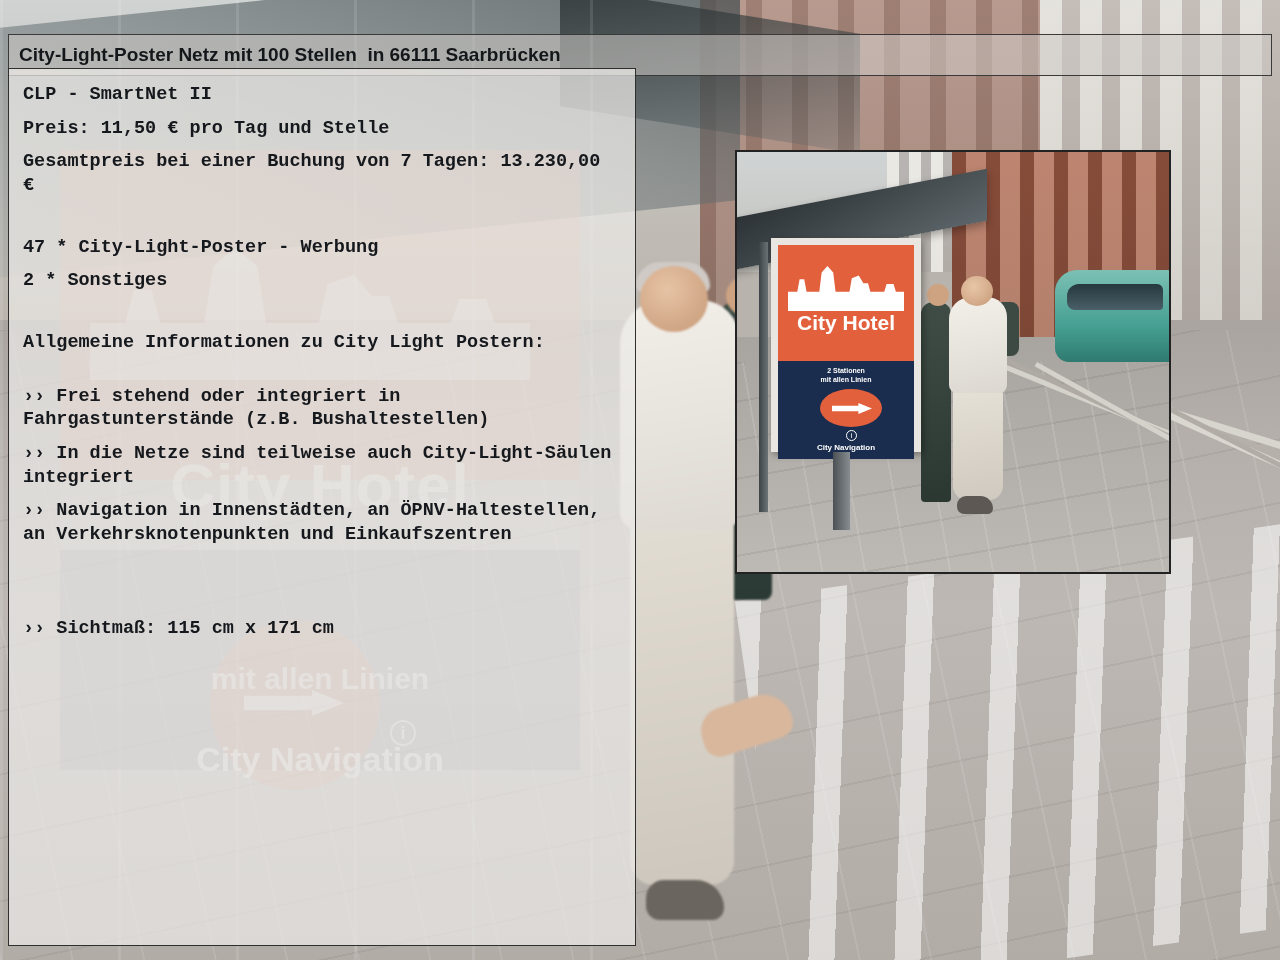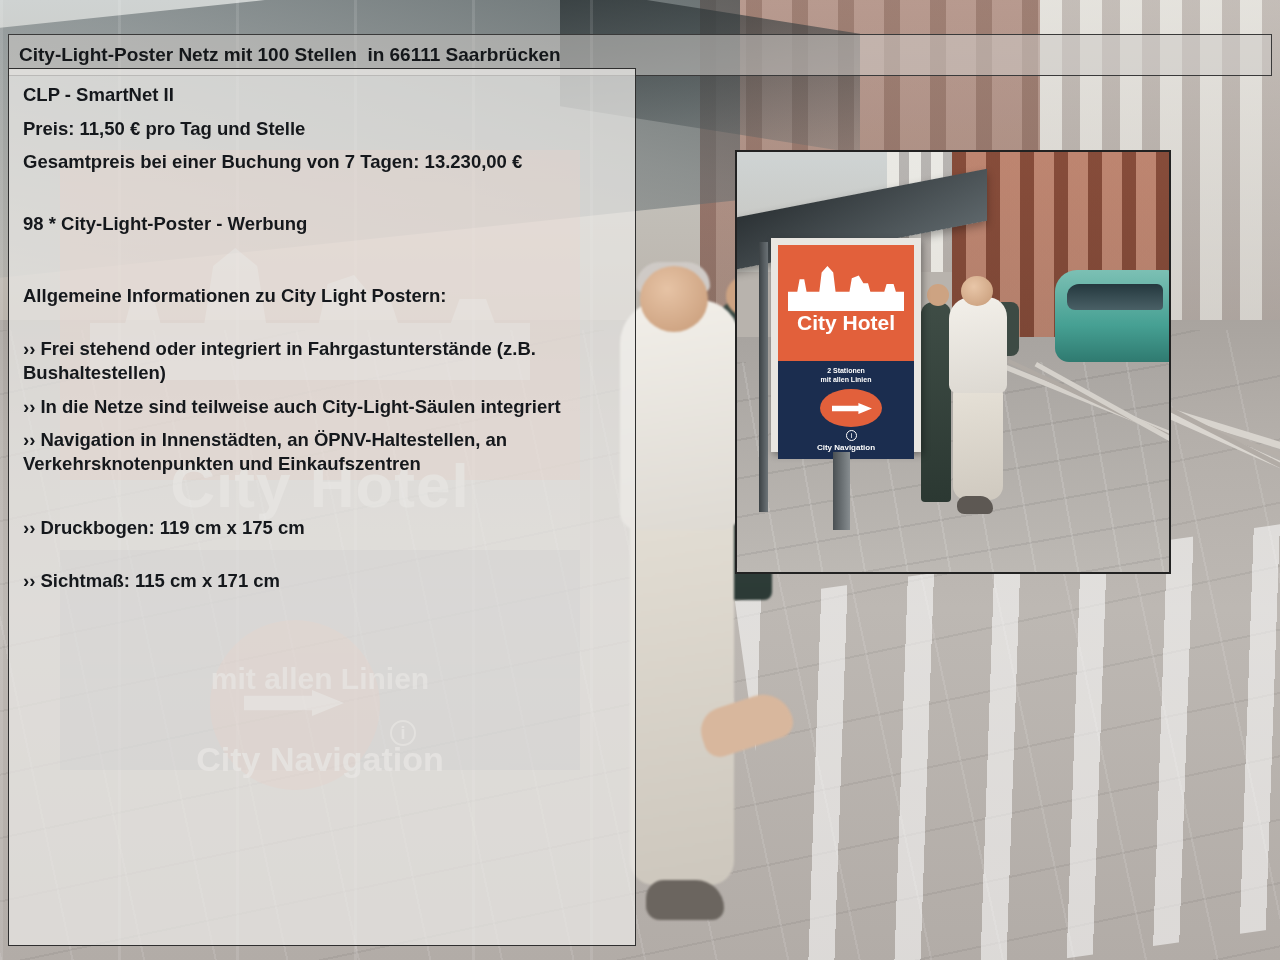--- a/index.html
+++ b/index.html
@@ -237,20 +237,21 @@
     background: rgba(235,234,232,.72);
     border: 1px solid #2f2f2f;
     padding: 14px 16px 0 14px;
   }
   .panel p, .panel .line {
     margin: 0;
     font-size: 18.5px;
     font-weight: bold;
     color: #15181c;
     line-height: 1.28;
+    font-family: Liberation Mono, monospace;
   }
   .panel .gap-s { height: 10px; }
   .panel .gap-l { height: 30px; }
   .panel .gap-xl { height: 38px; }
   .bullet { margin-bottom: 0; }
   .contact {
     font-size: 18.5px; font-weight: bold; color: #15181c; line-height: 1.33;
   }
 
   
@@ -455,37 +456,37 @@
 
   <div class="panel">
     <p class="line">CLP - SmartNet II</p>
     <div class="gap-s"></div>
     <p class="line">Preis: 11,50 € pro Tag und Stelle</p>
     <div class="gap-s"></div>
     <p class="line">Gesamtpreis bei einer Buchung von 7 Tagen: 13.230,00 €</p>
 
     <div class="gap-xl"></div>
 
-    <p class="line">98 * City-Light-Poster - Werbung</p>
+    <p class="line">47 * City-Light-Poster - Werbung</p>
     <div class="gap-s"></div>
+    <p class="line">2 * Sonstiges</p>
 
     <div class="gap-xl"></div>
 
     <p class="line">Allgemeine Informationen zu City Light Postern:</p>
 
     <div class="gap-l"></div>
 
     <p class="line bullet">›› Frei stehend oder integriert in Fahrgastunterstände (z.B. Bushaltestellen)</p>
     <div class="gap-s"></div>
     <p class="line bullet">›› In die Netze sind teilweise auch City-Light-Säulen integriert</p>
     <div class="gap-s"></div>
     <p class="line bullet">›› Navigation in Innenstädten, an ÖPNV-Haltestellen, an Verkehrsknotenpunkten und Einkaufszentren</p>
     <div class="gap-s"></div>
     <div class="gap-l"></div>
-    <p class="line bullet">›› Druckbogen: 119 cm x 175 cm</p>
     <div class="gap-l"></div>
     <p class="line bullet">›› Sichtmaß: 115 cm x 171 cm</p>
 
     <div class="gap-xl"></div>
 
   </div>
 
   <div class="inset">
     <div class="inset-sky"></div>
     <div class="inset-bldg2"></div>

